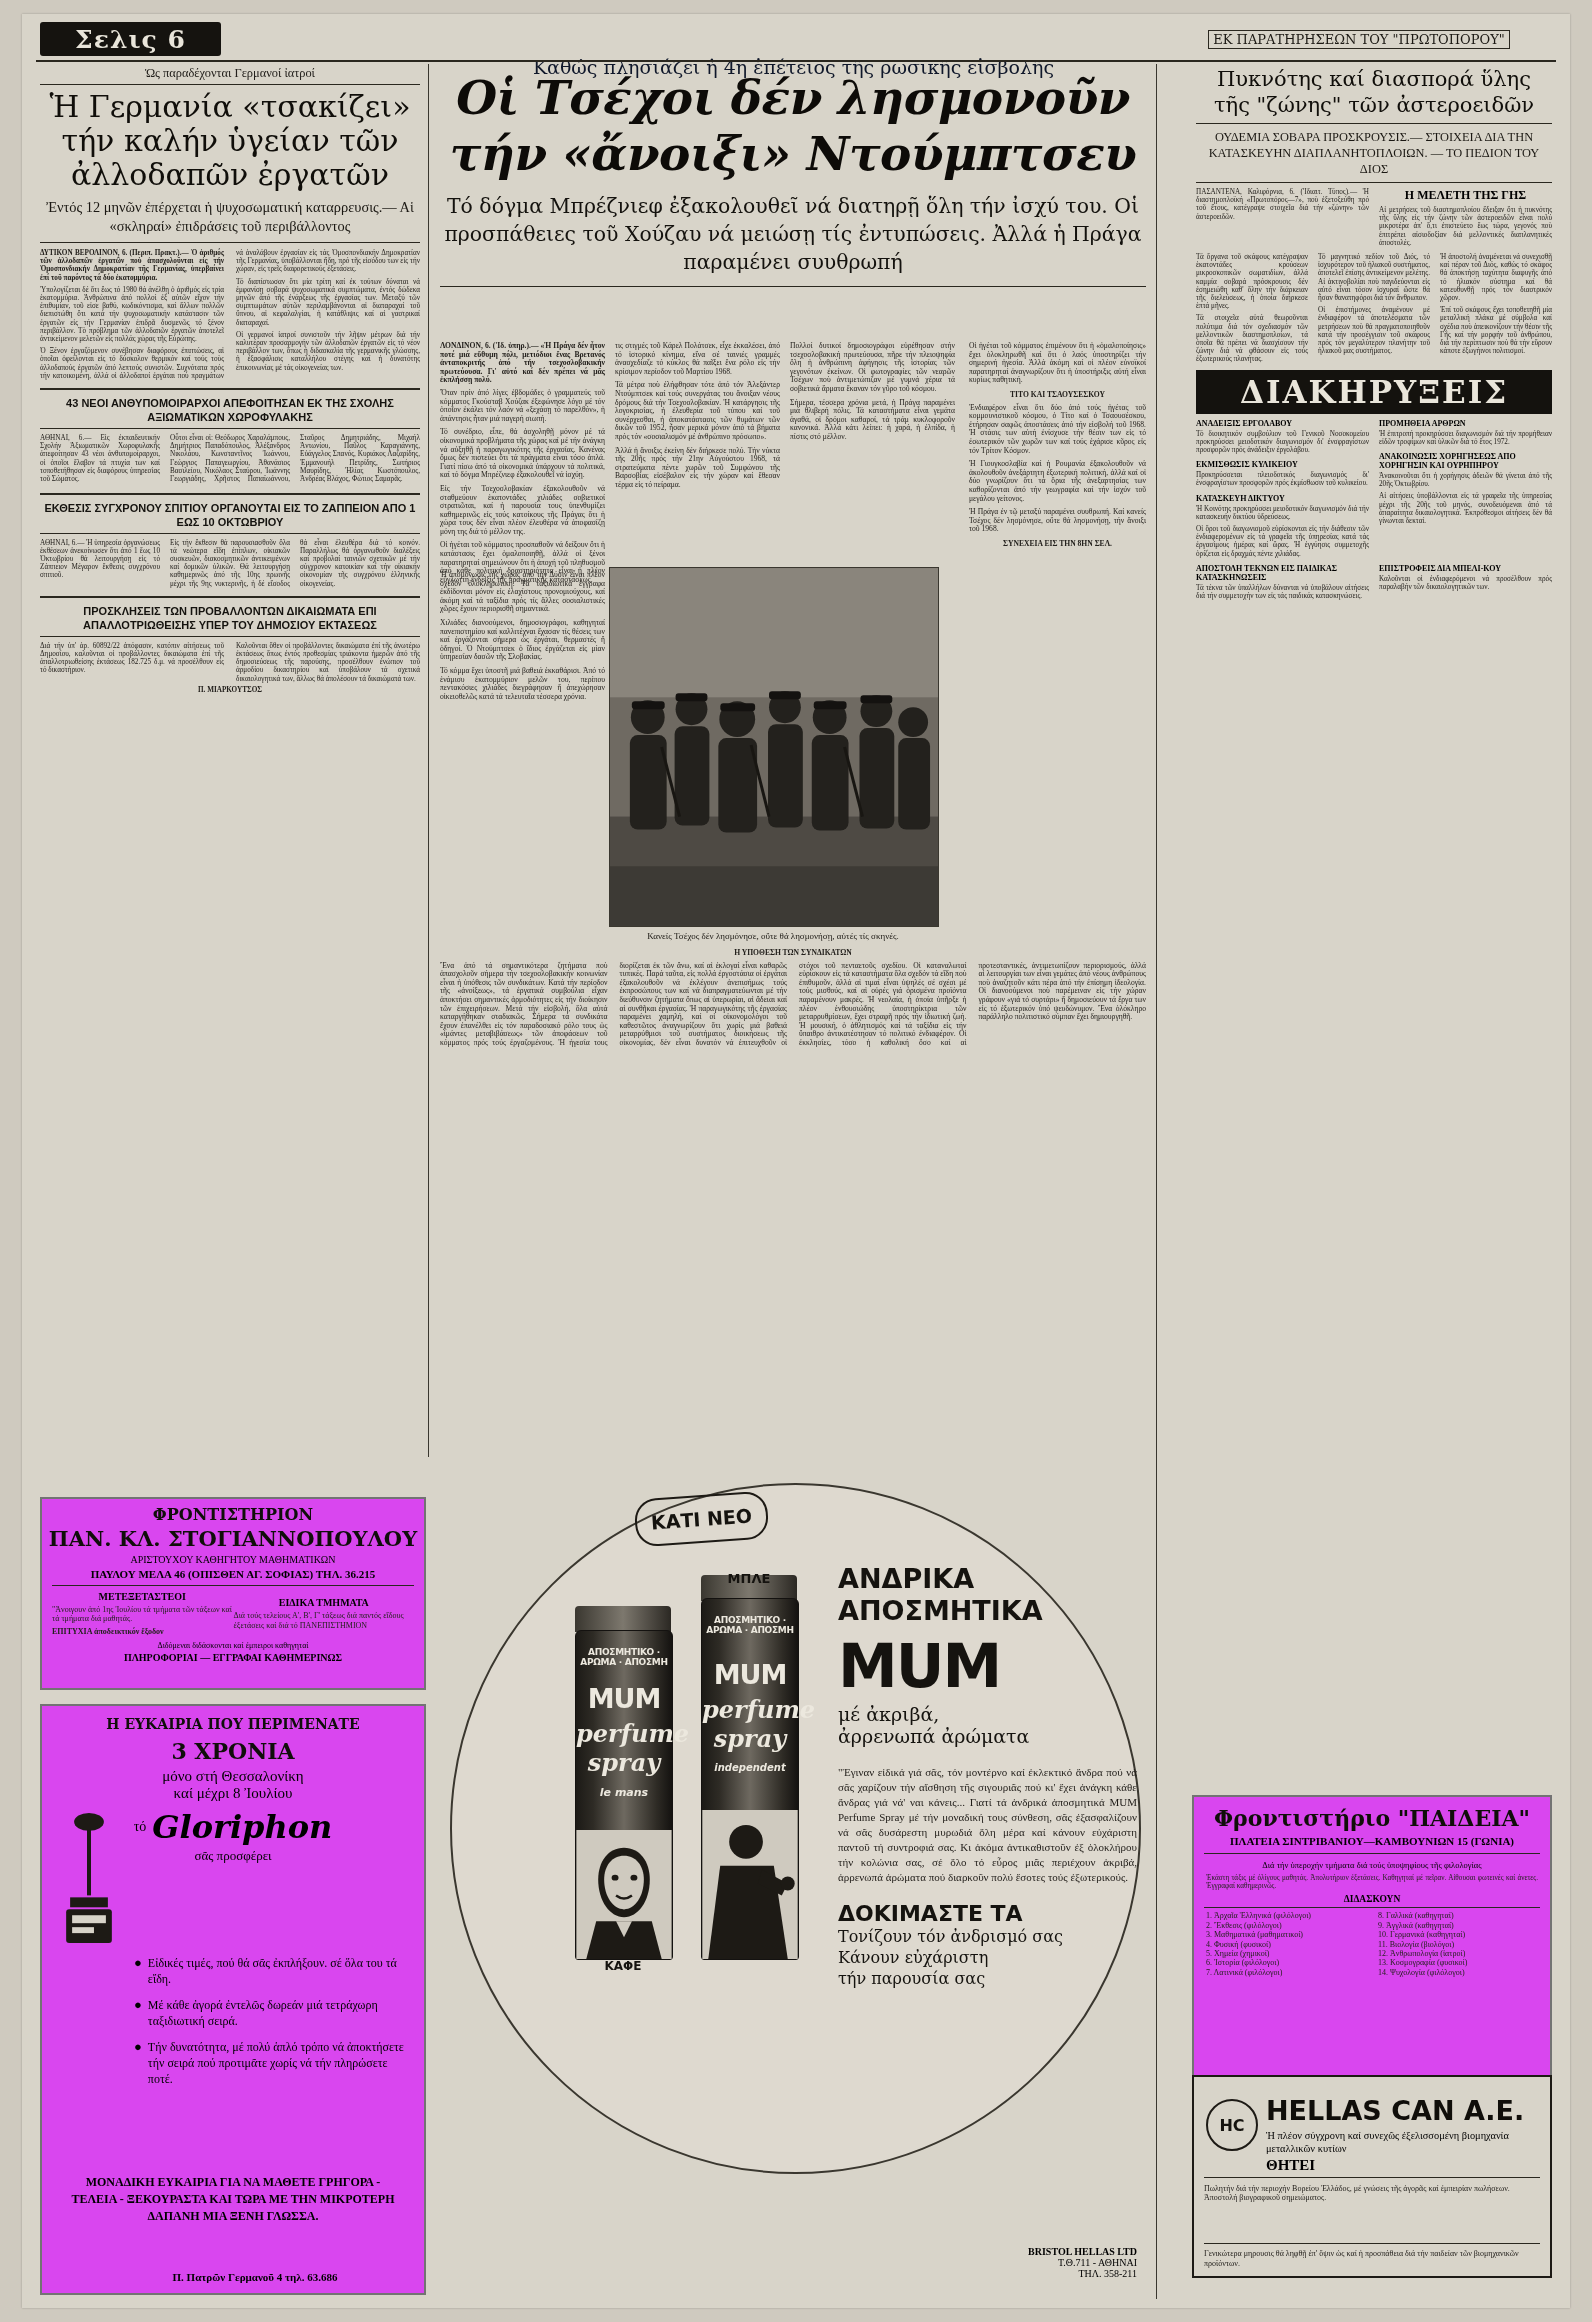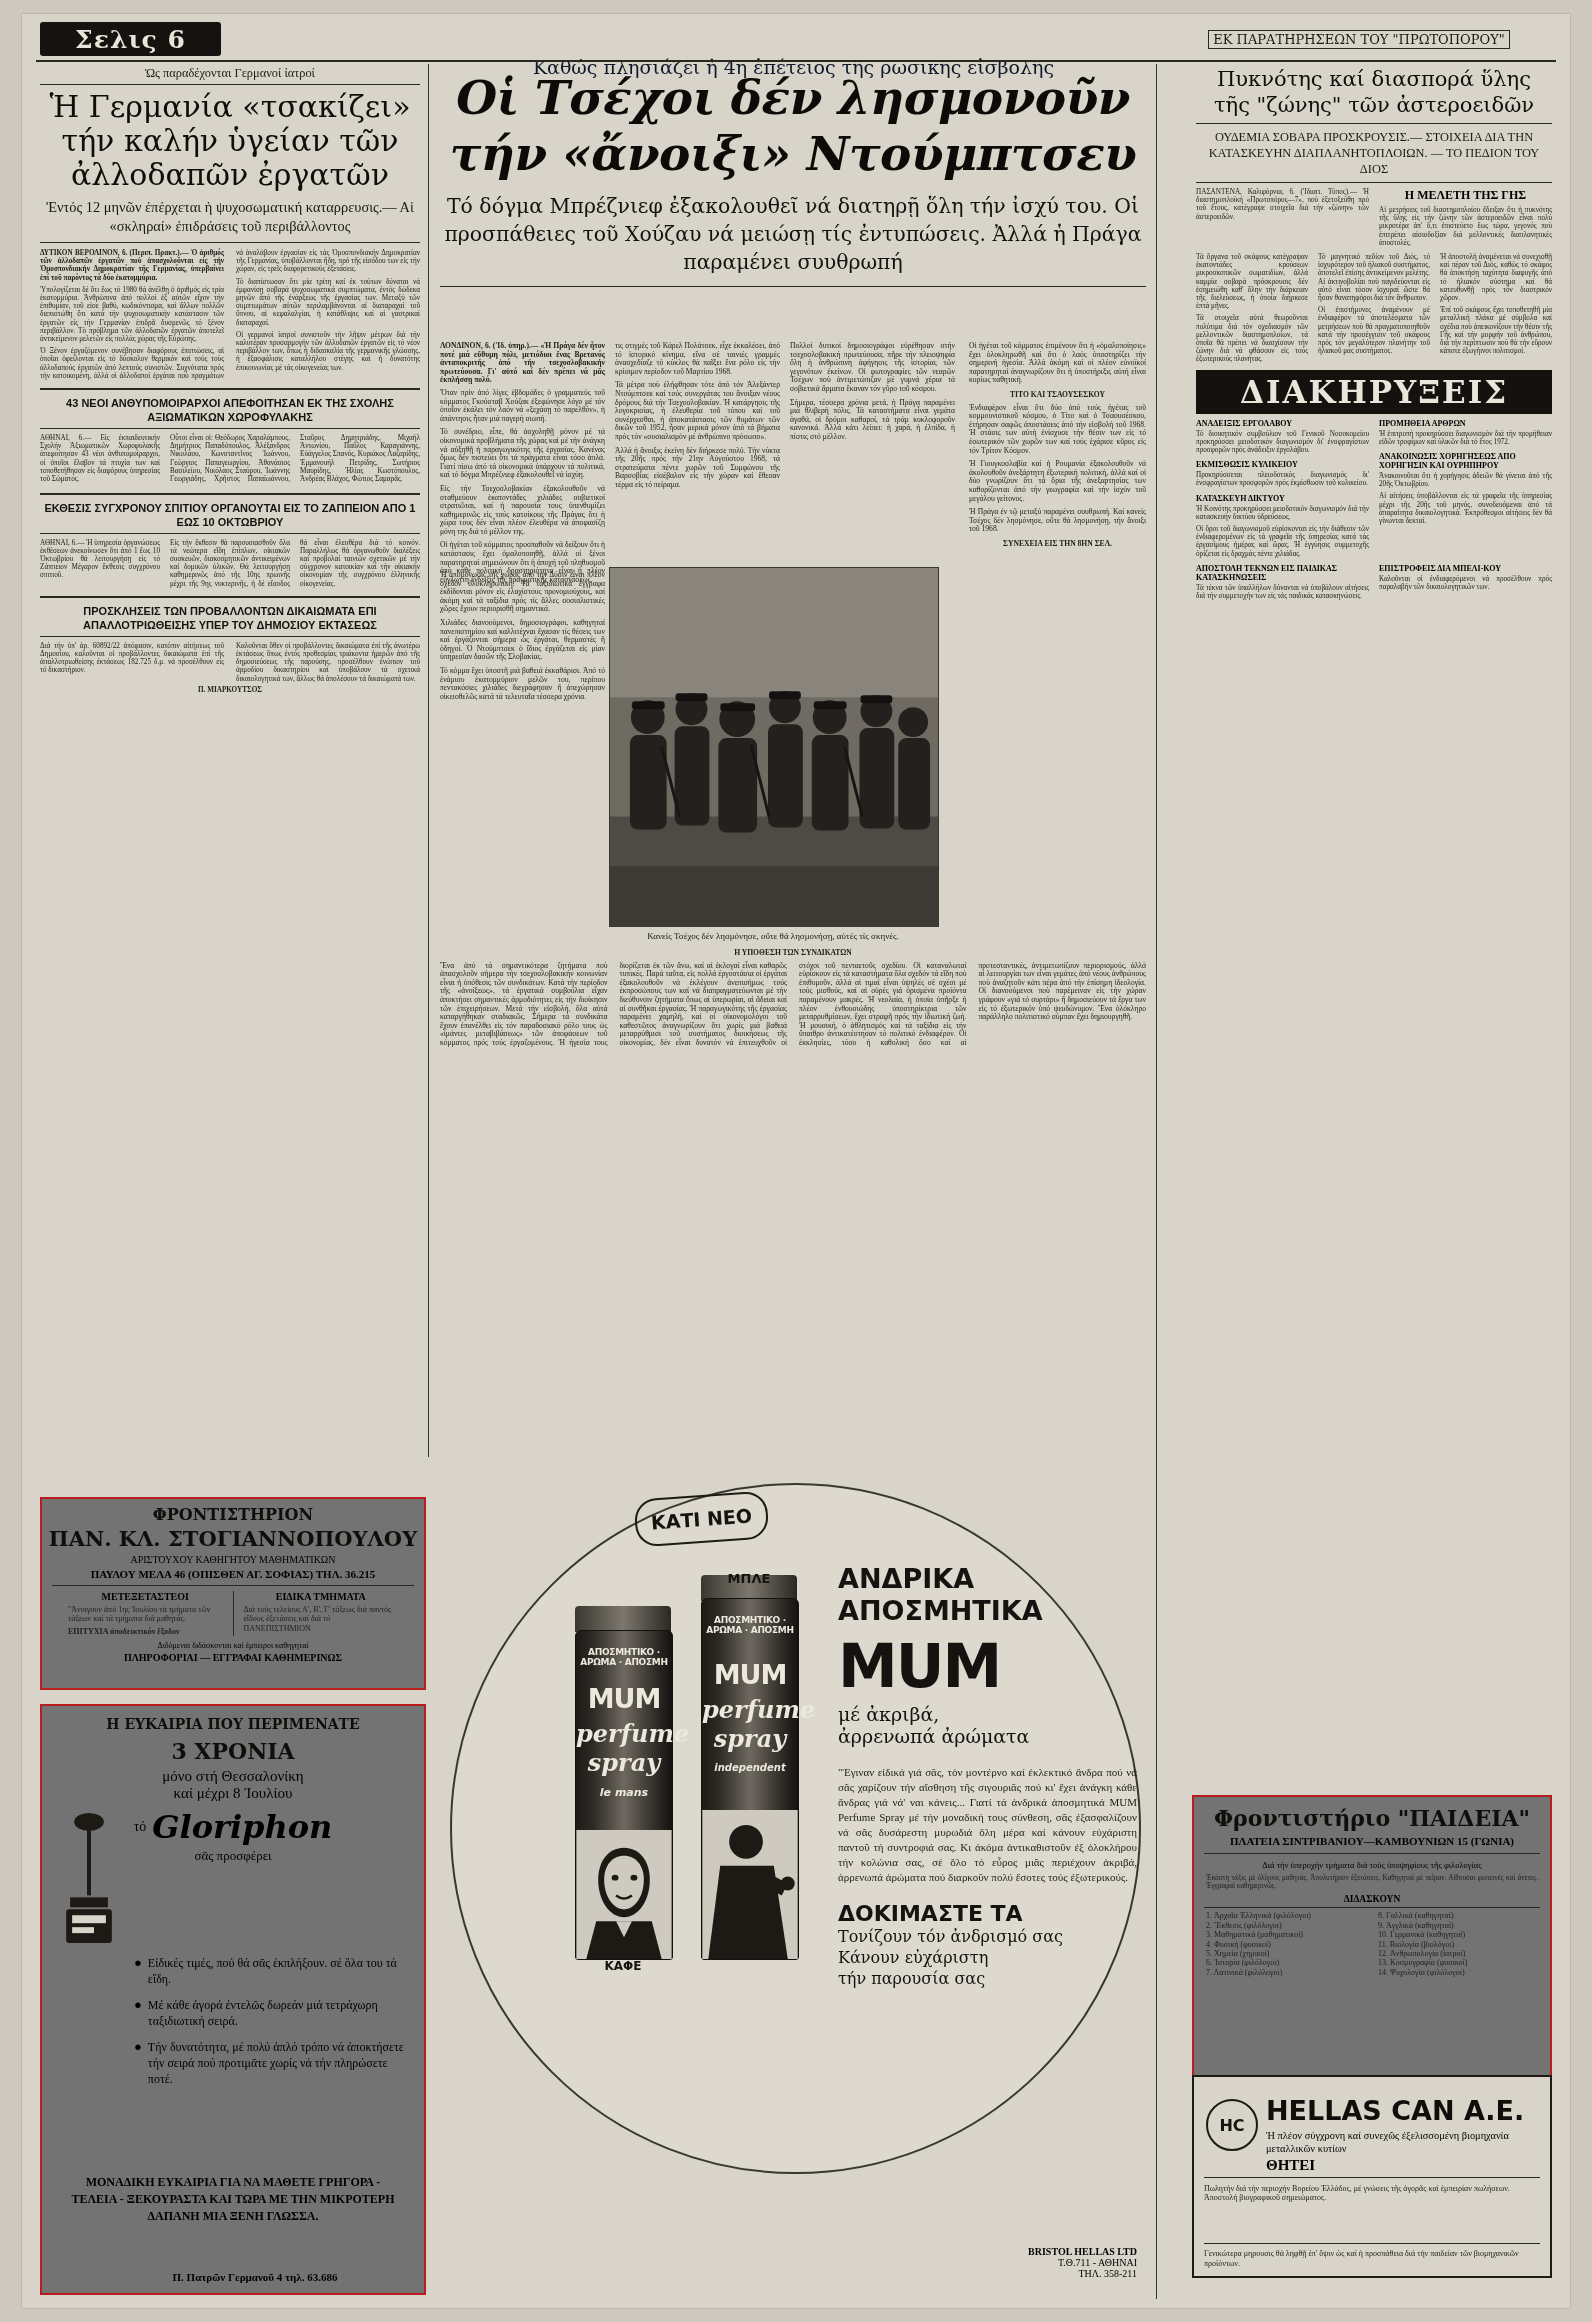--- a/index.html
+++ b/index.html
@@ -89,21 +89,21 @@
     text-align:center;color:#100e0a;
   }
   .rc-sub{font-size:12.4px;line-height:16px;text-align:center;color:#1b1813;margin:5px 0;}
   .diakirixeis{
     background:#14120e;color:#e9e5da;text-align:center;
     font-family:"DejaVu Serif",serif;font-weight:bold;font-size:31px;
     padding:4px 0;letter-spacing:2px;margin:6px 0 5px 0;
   }
 
   
-  .adbox{position:absolute;border:2px solid #b91c1c;background:#737373;}
+  .adbox{position:absolute;border:2px solid #737373;background:#d946ef;}
   .ad-title{
     font-family:"DejaVu Serif",serif;font-weight:bold;text-align:center;color:#100e0a;
   }
 
   .mum-ad{
     position:absolute;left:418px;top:1461px;width:708px;height:826px;
     overflow:hidden;
   }
   .mum-circle{
     position:absolute;left:10px;top:8px;width:687px;height:687px;border-radius:50%;
@@ -214,21 +214,21 @@
     </div>
     <div class="tiny b center" style="margin-top:3px;">Π. ΜΙΑΡΚΟΥΤΣΟΣ</div>
   </div>
 
   <div class="adbox" style="left:18px;top:1483px;width:382px;height:189px;">
     <div class="ad-title" style="font-size:16px;margin-top:6px;">ΦΡΟΝΤΙΣΤΗΡΙΟΝ</div>
     <div class="ad-title" style="font-size:21px;margin-top:2px;">ΠΑΝ. ΚΛ. ΣΤΟΓΙΑΝΝΟΠΟΥΛΟΥ</div>
     <div class="center" style="font-size:10px;margin-top:3px;">ΑΡΙΣΤΟΥΧΟΥ ΚΑΘΗΓΗΤΟΥ ΜΑΘΗΜΑΤΙΚΩΝ</div>
     <div class="center b" style="font-size:11px;margin-top:3px;">ΠΑΥΛΟΥ ΜΕΛΑ 46 (ΟΠΙΣΘΕΝ ΑΓ. ΣΟΦΙΑΣ) ΤΗΛ. 36.215</div>
     <div class="hr-thin" style="margin:5px 10px;"></div>
-    <div style="display:flex;padding:0 26px;gap:10px;">
+    <div style="display:flex;padding:0 10px;align-items:center;">
       <div style="flex:1;">
         <div class="center b" style="font-size:10px;">ΜΕΤΕΞΕΤΑΣΤΕΟΙ</div>
         <div class="label-s" style="margin-top:3px;">"Ἀνοιγουν ἀπό 1ης Ἰουλίου τά τμήματα τῶν τάξεων καί τά τμήματα διά μαθητάς.</div>
         <div class="label-s b" style="margin-top:3px;">ΕΠΙΤΥΧΙΑ ἀποδεικτικόν ἔξοδον</div>
       </div>
       <div style="width:1px;background:#2a271f;"></div>
       <div style="flex:1;">
         <div class="center b" style="font-size:10px;">ΕΙΔΙΚΑ ΤΜΗΜΑΤΑ</div>
         <div class="label-s" style="margin-top:3px;">Διά τούς τελείους Α', Β', Γ' τάξεως διά παντός εἴδους ἐξετάσεις καί διά τό ΠΑΝΕΠΙΣΤΗΜΙΟΝ</div>
       </div>

